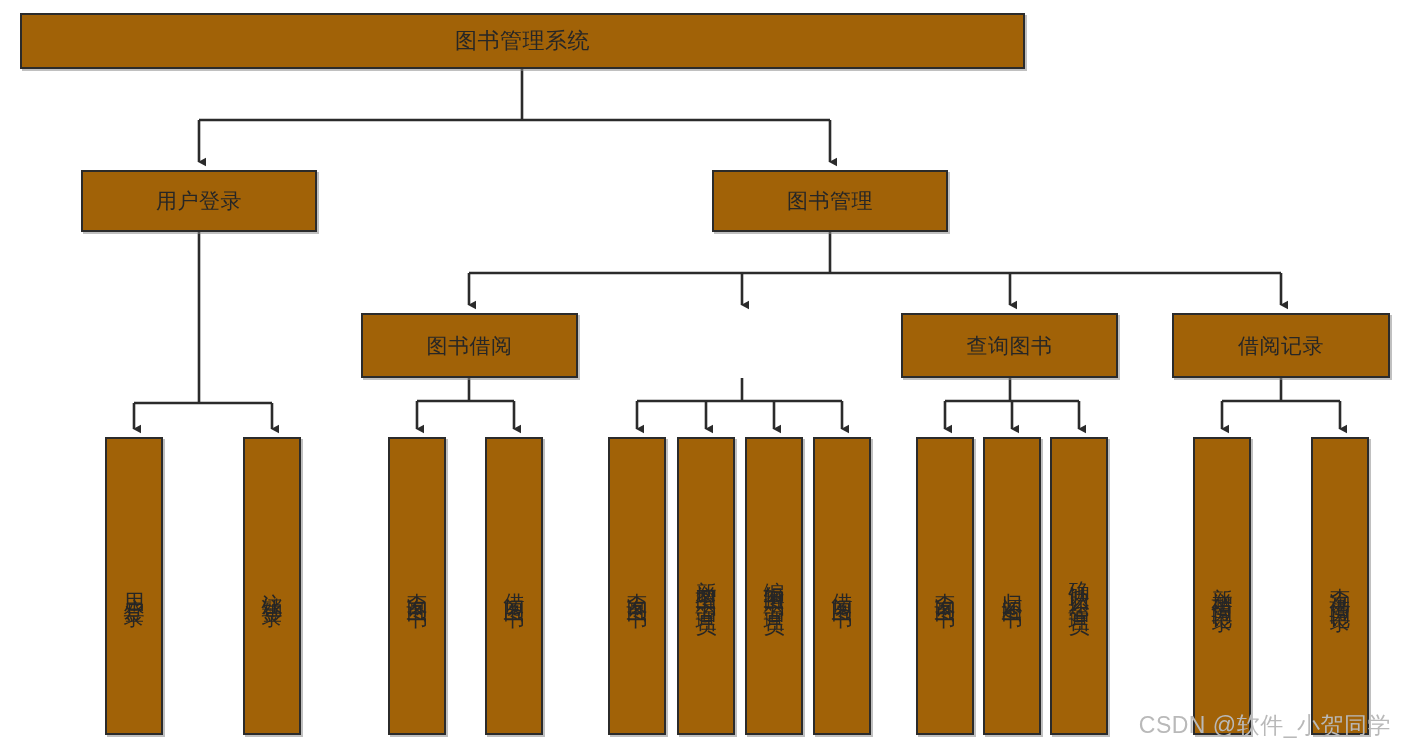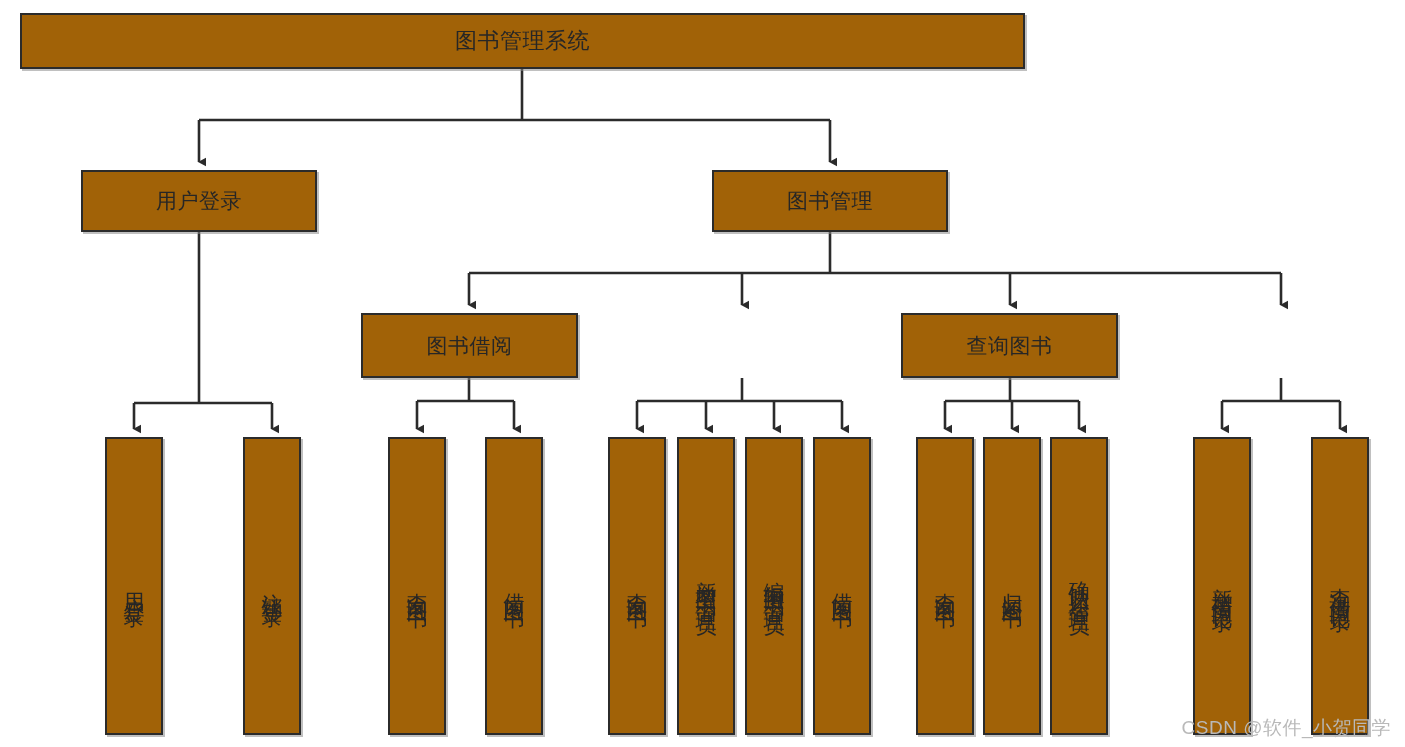--- a/index.html
+++ b/index.html
@@ -62,21 +62,21 @@
     text-orientation: upright;
     font-size: 21px;
     line-height: 30px;
     letter-spacing: 5px;
     max-height: 100%;
   }
   #watermark {
     position: absolute;
     right: 14px;
     bottom: 6px;
-    font-size: 19px;
+    font-size: 23px;
     color: #b9b9b9;
     letter-spacing: 0.5px;
     white-space: nowrap;
     user-select: none;
   }
 </style>
 </head>
 <body>
 
 <div id="diagram">
@@ -145,20 +145,23 @@
 
   <div class="node h" style="left:361px; top:313px; width:217px; height:65px;">
     <span class="label">图书借阅</span>
   </div>
 
 
   <div class="node h" style="left:901px; top:313px; width:217px; height:65px;">
     <span class="label">查询图书</span>
   </div>
 
+  <div class="node h" style="left:1172px; top:313px; width:218px; height:65px;">
+    <span class="label">借阅记录</span>
+  </div>
 
   <div class="node v" style="left:105px; top:437px; width:58px; height:298px;">
     <span class="label">用户登录</span>
   </div>
 
   <div class="node v" style="left:243px; top:437px; width:58px; height:298px;">
     <span class="label">注销登录</span>
   </div>
 
   <div class="node v" style="left:388px; top:437px; width:58px; height:298px;">

